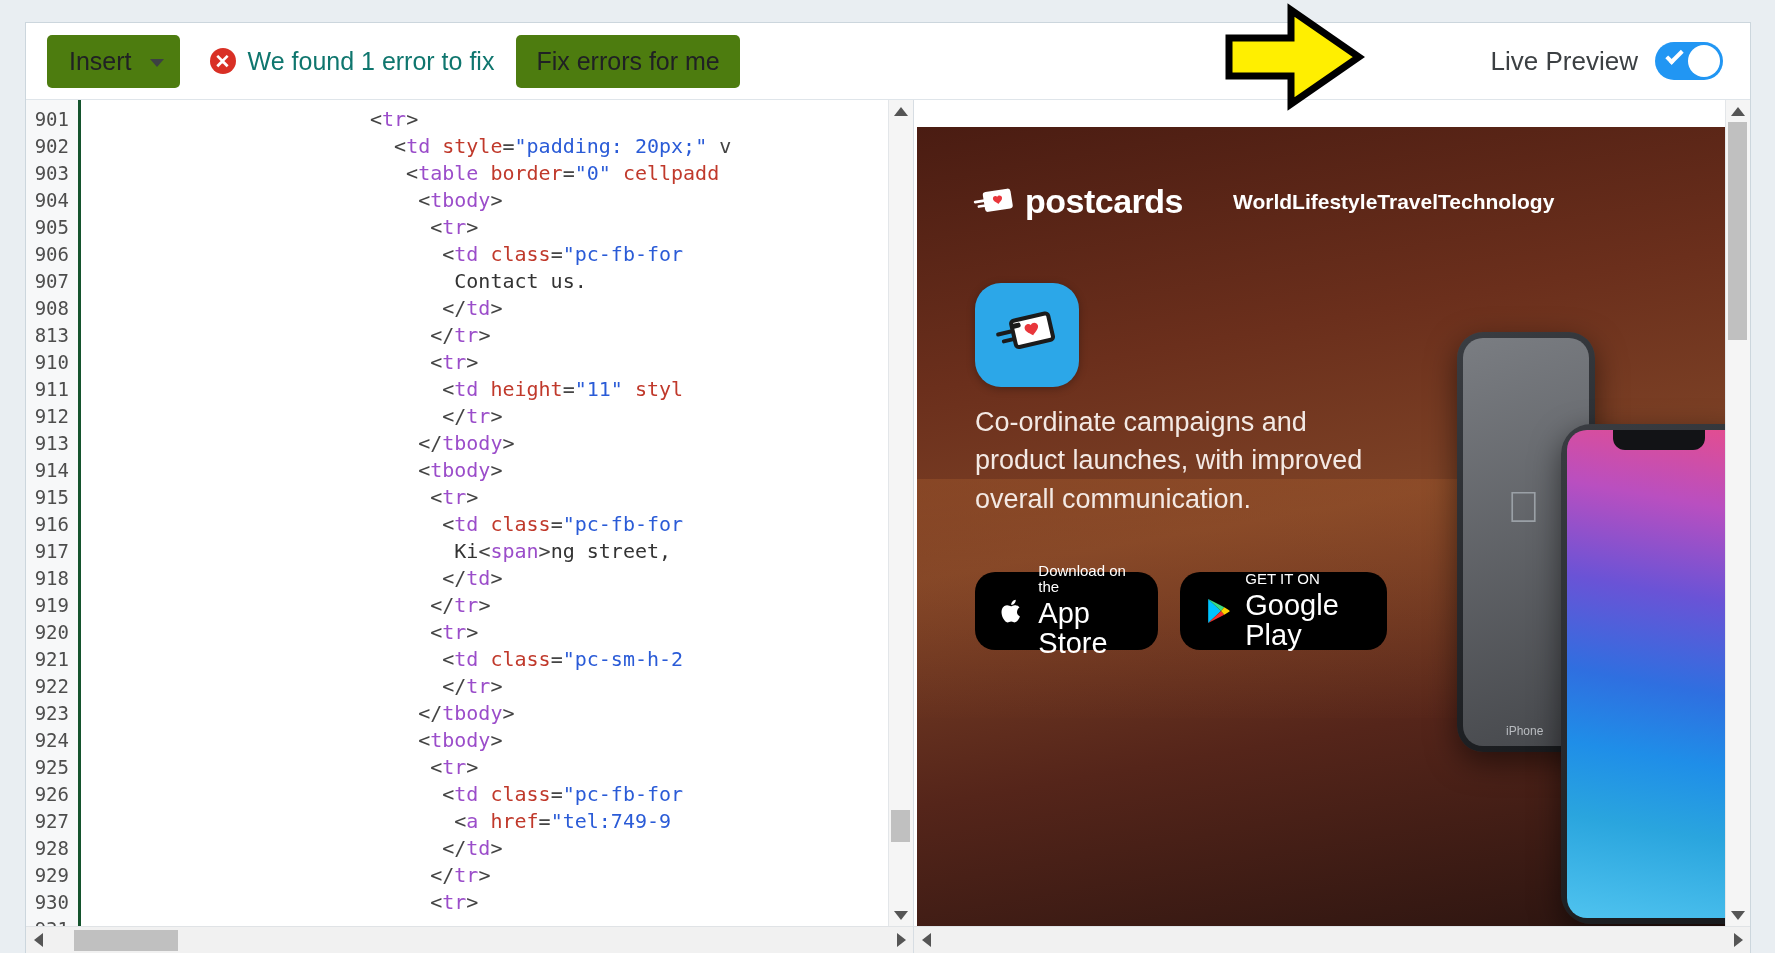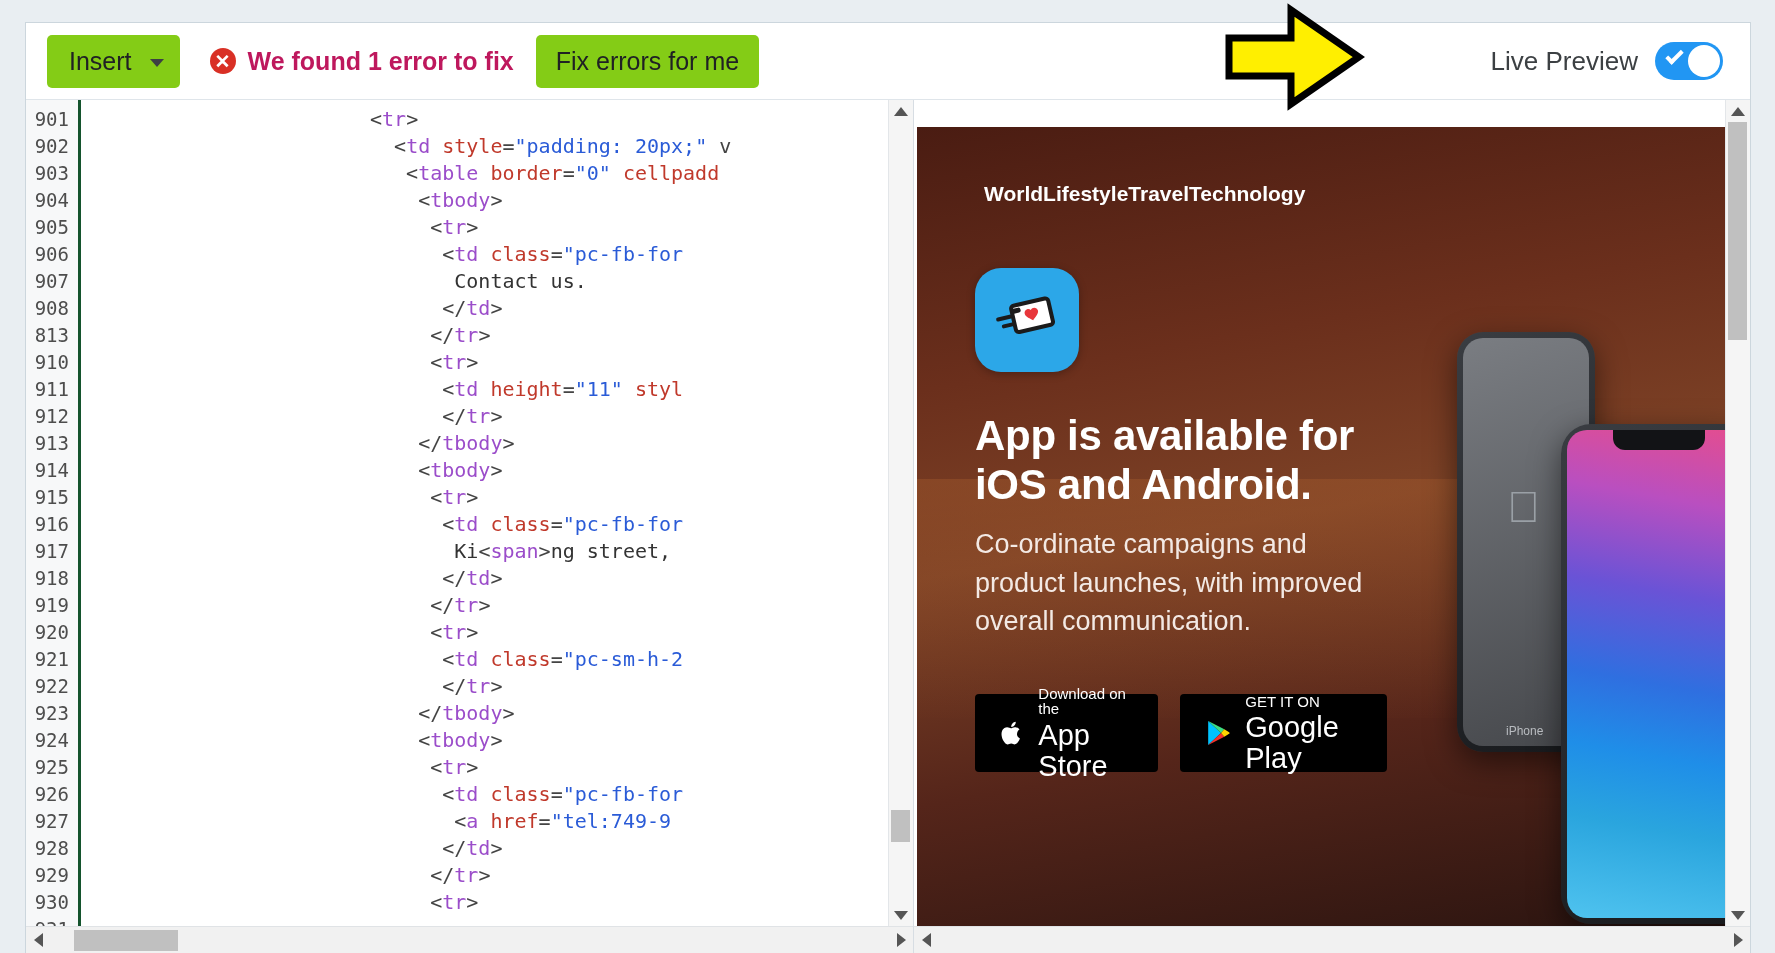--- a/index.html
+++ b/index.html
@@ -26,21 +26,21 @@
   
   .toolbar {
     position: relative;
     height: 77px; min-height: 77px;
     background: #ffffff;
     border-bottom: 1px solid #dfe5ea;
     display: flex; align-items: center;
     padding-left: 21px;
   }
   .btn {
-    background: #84cc16;
+    background: #4d7c0f;
     border: none;
     border-radius: 5px;
     color: #202124;
     font-size: 25px;
     font-family: "Liberation Sans", sans-serif;
     cursor: pointer;
     display: inline-flex; align-items: center;
   }
   .insert-btn { height: 53px; padding: 0 16px 0 22px; gap: 18px; }
   .caret {
@@ -56,21 +56,21 @@
     cursor: pointer;
   }
   .error-icon {
     width: 26px; height: 26px; border-radius: 50%;
     background: #d93025;
     display: inline-flex; align-items: center; justify-content: center;
     color: #fff; font-size: 19px; font-weight: bold; line-height: 1;
     font-family: "Liberation Sans", sans-serif;
   }
   .error-text {
-    color: #be185d; font-size: 25px; font-weight: bold;
+    color: #0f766e; font-size: 25px; font-weight: normal;
     font-family: "Liberation Sans", sans-serif;
   }
   .fix-btn { height: 53px; padding: 0 20px; margin-left: 22px; font-size: 25px; }
 
   .live-preview-wrap {
     position: absolute; right: 27px; top: 50%;
     transform: translateY(-50%);
     display: flex; align-items: center; gap: 17px;
   }
   .live-preview-label { font-size: 26px; color: #3c4043; }
@@ -210,21 +210,21 @@
     box-shadow: 0 2px 9px rgba(0,0,0,.28);
   }
   .pc-h1 {
     color:#fff; font-size: 42px; font-weight: bold; line-height: 1.16;
     margin-top: 40px; letter-spacing: -0.3px;
   }
   .pc-p { color:#f3e9e4; font-size: 27px; line-height: 1.42; margin-top: 16px; }
 
   .pc-badges { display:flex; gap: 22px; margin-top: 54px; }
   .badge {
-    background:#000; border-radius: 4px; height: 78px;
+    background:#000; border-radius: 20px; height: 78px;
     display:flex; align-items:center; gap: 14px; padding: 0 26px;
     cursor: pointer;
   }
   .badge-txt { display:flex; flex-direction:column; line-height:1.05; }
   .badge-small { color:#fff; font-size: 15px; }
   .badge-big { color:#fff; font-size: 29px; font-weight: normal; margin-top: 3px; }
 
   
   .phones {
     position:absolute; right: -10px; top: 205px;
@@ -353,20 +353,33 @@
         </div>
       </div>
 
       <div class="preview-pane">
         <div class="preview-body">
           <div class="preview-canvas">
 
             <div class="email-card">
 
               <div class="pc-nav">
+                <div class="pc-logo">
+                  <svg width="42" height="32" viewBox="0 0 42 32">
+                    <g transform="rotate(-9 21 16)">
+                      <rect x="13" y="6" width="26" height="18" rx="2" fill="#fff"></rect>
+                      <rect x="13" y="6" width="26" height="18" rx="2" fill="none" stroke="#fff" stroke-width="2"></rect>
+                      <path d="M26 11.5c1.6-2 4.6-.8 4.6 1.6 0 2.4-3 4-4.6 5.6-1.6-1.6-4.6-3.2-4.6-5.6 0-2.4 3-3.6 4.6-1.6z" fill="#e8363b"></path>
+                      <rect x="13" y="9" width="6" height="3" rx="1.5" fill="#fff"></rect>
+                      <rect x="2" y="12" width="12" height="2.6" rx="1.3" fill="#fff"></rect>
+                      <rect x="5" y="17" width="10" height="2.6" rx="1.3" fill="#fff"></rect>
+                    </g>
+                  </svg>
+                  <span class="pc-logo-word">postcards</span>
+                </div>
                 <div class="pc-nav-links" id="pc-nav-links">
                     <a>World</a>
                     <a>Lifestyle</a>
                     <a>Travel</a>
                     <a>Technology</a>
                   </div>
               </div>
 
               <div class="pc-content">
                 <div class="pc-appicon">
@@ -374,21 +387,20 @@
                     <g transform="rotate(-13 33 26)">
                       <rect x="20" y="9" width="38" height="27" rx="3" fill="#fff" stroke="#1b1b1b" stroke-width="4"></rect>
                       <path d="M39 17c2.3-3 6.8-1.2 6.8 2.3 0 3.5-4.4 5.9-6.8 8.3-2.4-2.4-6.8-4.8-6.8-8.3 0-3.5 4.5-5.3 6.8-2.3z" fill="#e8363b"></path>
                       <rect x="20" y="12" width="9" height="5" rx="2" fill="#1b1b1b"></rect>
                       <rect x="3" y="17" width="17" height="4" rx="2" fill="#1b1b1b"></rect>
                       <rect x="7" y="25" width="14" height="4" rx="2" fill="#1b1b1b"></rect>
                     </g>
                   </svg>
                 </div>
 
-                <div class="pc-h1">App is available for iOS and Android.</div>
                 <div class="pc-p">Co-ordinate campaigns and product launches, with improved overall communication.</div>
 
                 <div class="pc-badges">
                   <div class="badge">
                     <svg width="32" height="38" viewBox="0 0 32 38">
                       <path d="M22 20.2c0-4 3.3-5.9 3.4-6-1.9-2.7-4.8-3.1-5.8-3.2-2.5-.3-4.8 1.4-6 1.4-1.2 0-3.1-1.4-5.2-1.4-2.6 0-5.1 1.6-6.4 4-2.8 4.8-.7 11.9 2 15.8 1.3 1.9 2.9 4 4.9 3.9 2-.1 2.7-1.3 5.1-1.3 2.4 0 3 1.3 5.1 1.2 2.1 0 3.4-1.9 4.7-3.8 1.5-2.2 2.1-4.3 2.1-4.4-.1 0-4-1.5-4-6.2z" fill="#fff"></path>
                       <path d="M18.6 8.4c1.1-1.3 1.8-3.1 1.6-4.9-1.5.1-3.4 1-4.5 2.3-1 1.1-1.9 3-1.6 4.8 1.7.1 3.4-.9 4.5-2.2z" fill="#fff"></path>
                     </svg>
                     <span class="badge-txt">
                       <span class="badge-small">Download on the</span>

